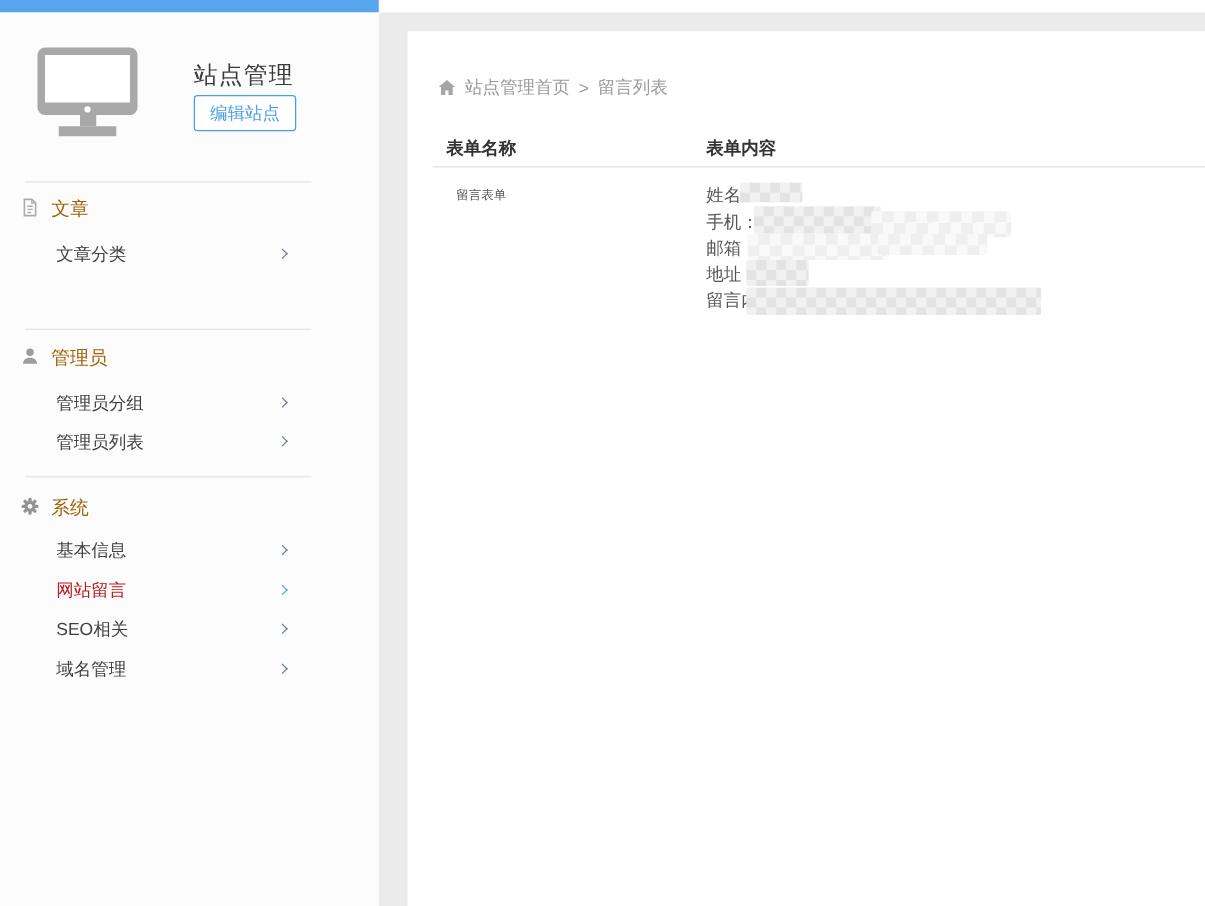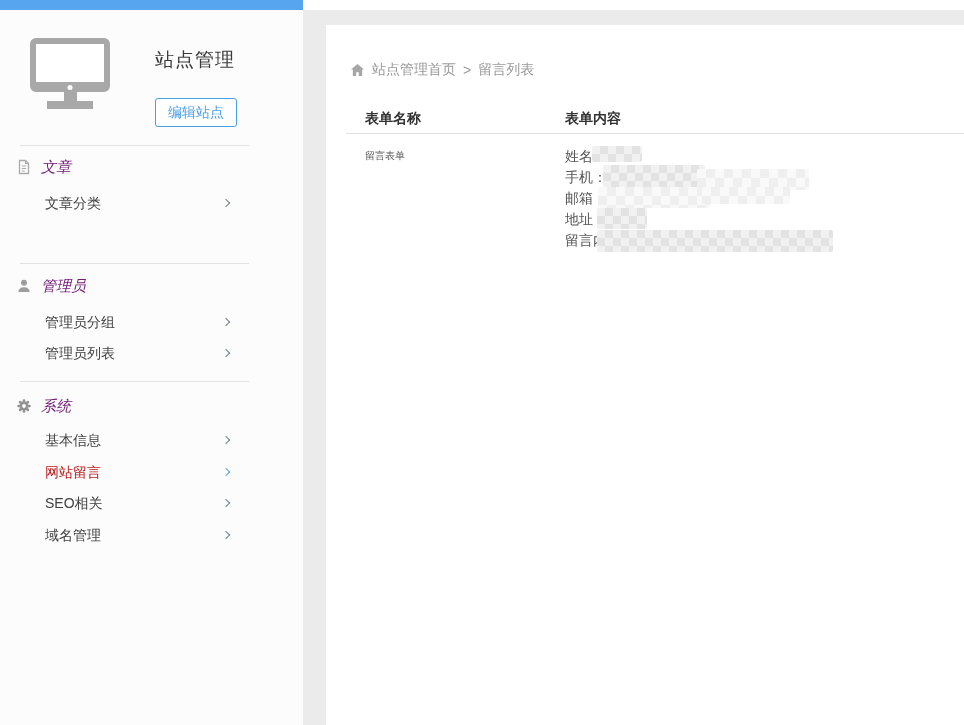--- a/index.html
+++ b/index.html
@@ -20,46 +20,46 @@
   
   .monitor { position:absolute; left:30px; top:28px; width:80px; }
   .mon-screen { width:80px; height:54px; border:6px solid #a8a8a8; border-bottom:10px solid #a8a8a8;
                 border-radius:6px; background:#fff; position:relative; }
   .mon-dot { position:absolute; left:50%; bottom:-8px; transform:translateX(-50%);
              width:5px; height:5px; border-radius:50%; background:#fff; }
   .mon-neck { width:13px; height:9px; background:#a8a8a8; margin:0 auto; }
   .mon-base { width:46px; height:8px; background:#a8a8a8; margin:0 auto; }
 
   .side-title { position:absolute; left:155px; top:37px; font-size:19px; color:#3a3a3a; letter-spacing:1px; }
-  .edit-btn { position:absolute; left:155px; top:88px; width:82px; height:29px;
+  .edit-btn { position:absolute; left:155px; top:66px; width:82px; height:29px;
               background:#fff; border:1px solid #4a9ee8; border-radius:3px;
               color:#4a9ee8; font-size:14px; font-family:inherit; cursor:pointer; }
 
   .divider { position:absolute; left:20px; width:229px; border-top:1px solid #e3e3e3; height:0; }
 
   
-  .sec { position:absolute; left:16px; height:18px; display:flex; align-items:center; gap:9px;
-         color:#701a75; font-size:15px;font-style:italic; }
+  .sec { position:absolute; left:16px; height:18px; display:flex; gap:9px;
+         color:#a16207; font-size:15px; }
   .sec svg { display:block; }
 
   .side-item { position:absolute; left:0; width:293px; height:20px; font-size:14px; color:#404040; cursor:pointer; }
   .side-item .lbl { position:absolute; left:45px; top:1px; }
   .chev { position:absolute; left:223px; top:6px; width:6px; height:6px;
           border-top:1px solid #6f7f8e; border-right:1px solid #6f7f8e; transform:rotate(45deg); }
   .side-item.active { color:#b91c1c; }
   .side-item.active .chev { border-color:#54a5e8; }
 
   
   .breadcrumb { position:absolute; left:24px; top:36px; display:flex; align-items:center; gap:7px;
                 color:#999; font-size:14px; }
   .breadcrumb .crumb { cursor:pointer; }
 
   
   .th { position:absolute; top:85px; font-size:14px; font-weight:bold; color:#333; }
-  .th.c1 { left:39px; } .th.c2 { left:239px; }
+  .th.c1 { left:31px; } .th.c2 { left:239px; }
   .thead-line { position:absolute; left:20px; right:0; top:108px; border-top:1px solid #e2e2e2; height:0; }
 
   .row-name { position:absolute; left:39px; top:124px; font-size:10px; color:#555; }
   .row-content { position:absolute; left:239px; top:121px; width:380px; height:115px;
                  font-size:14px; color:#555; }
   .row-content .line { line-height:21px; height:21px; white-space:nowrap; }
 
   
   .mosaic { position:absolute; border-radius:2px; background-color:#ededed;
             background-image:repeating-conic-gradient(#e3e3e3 0% 25%, #f1f1f1 0% 50%);

